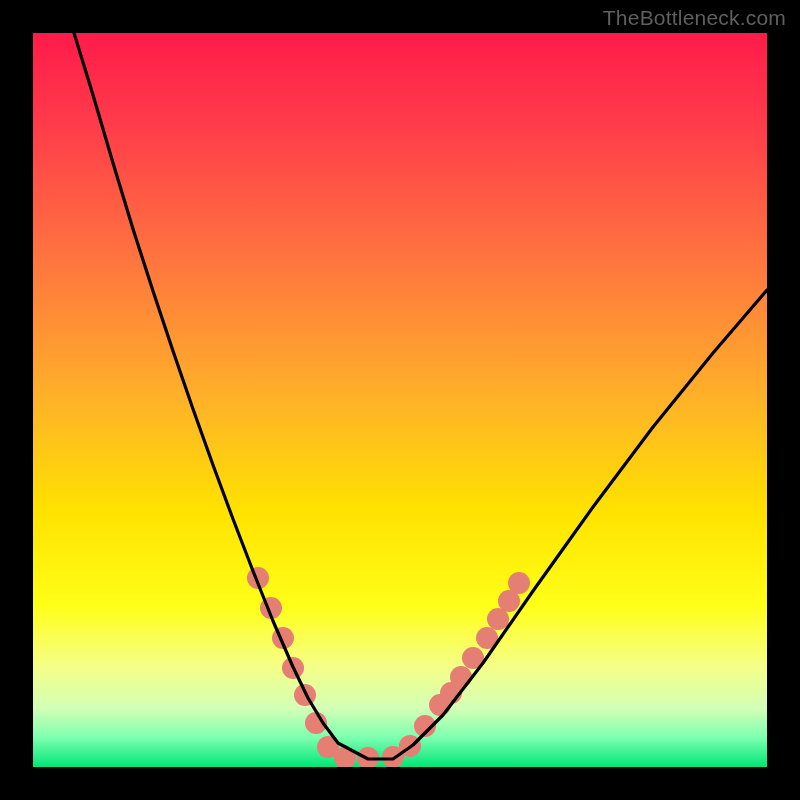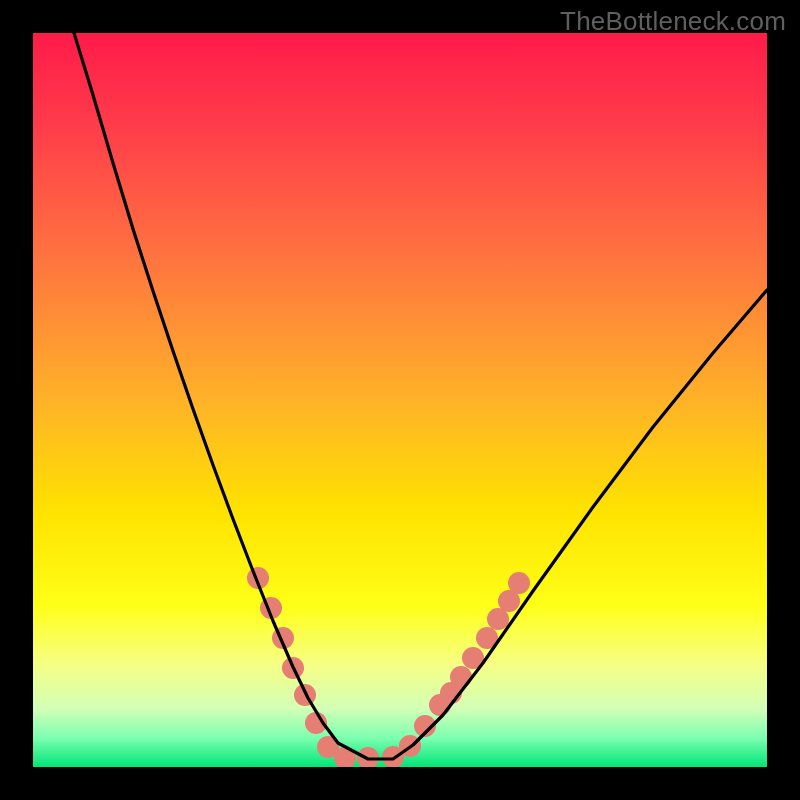--- a/index.html
+++ b/index.html
@@ -26,21 +26,21 @@
   }
   .gradient-bg {
     position: absolute;
     inset: 0;
   }
   .watermark {
     position: absolute;
     top: 6px;
     right: 14px;
     color: #5f5f5f;
-    font-size: 26px;
+    font-size: 21px;
     font-weight: 500;
     letter-spacing: 0.2px;
   }
   svg.curve {
     position: absolute;
     inset: 0;
   }
 </style>
 </head>
 <body>

